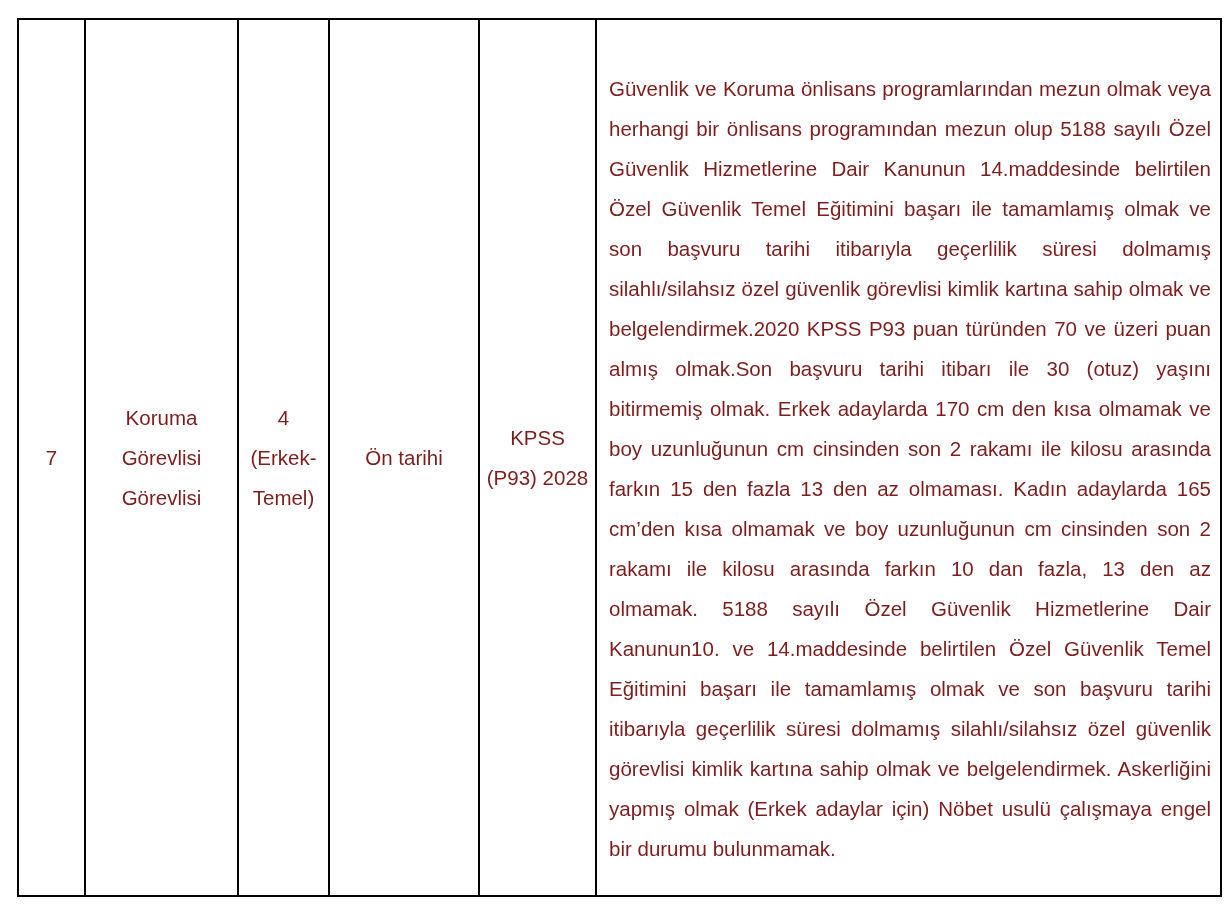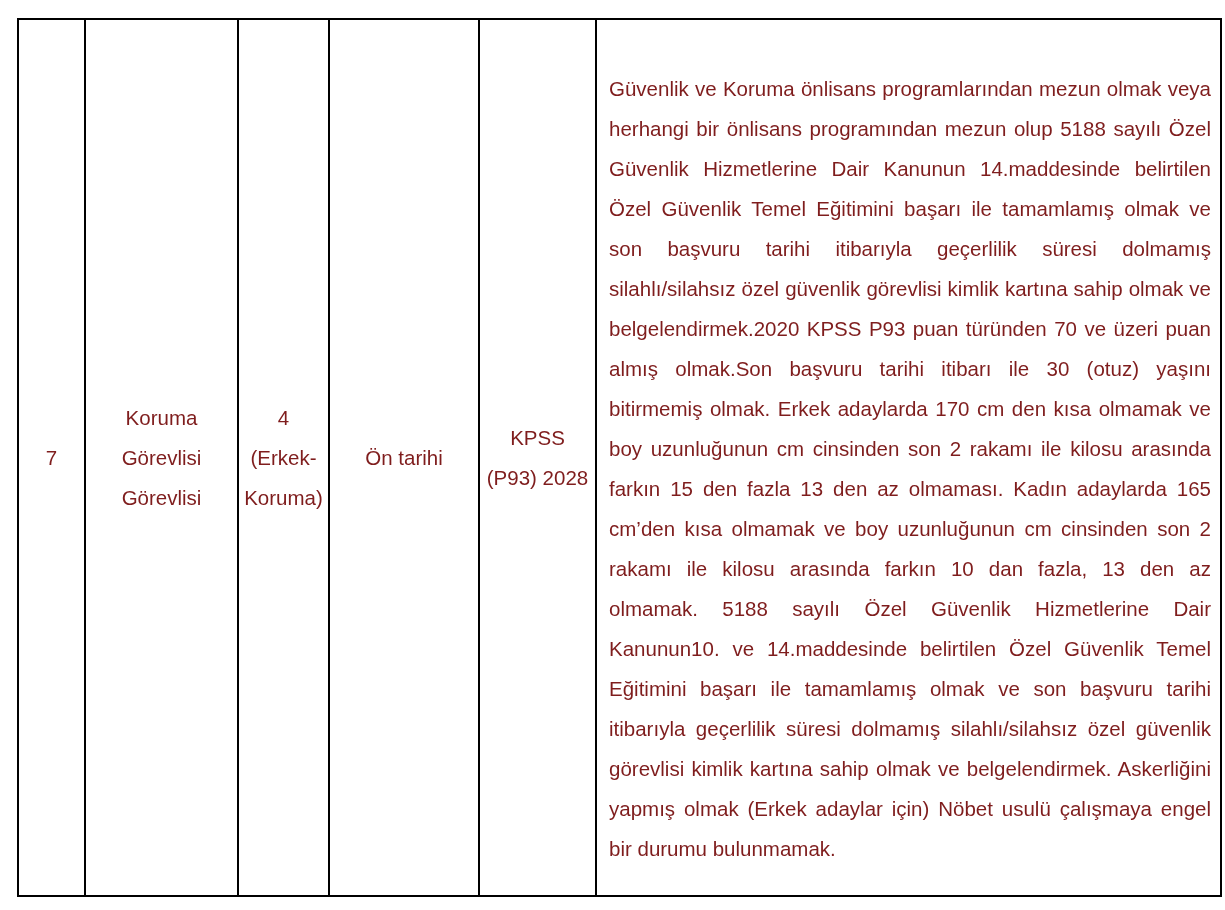--- a/index.html
+++ b/index.html
@@ -100,21 +100,21 @@
 
         <td class="col-title cell-center">
           <span class="line">Koruma</span>
           <span class="line">Görevlisi</span>
           <span class="line">Görevlisi</span>
         </td>
 
         <td class="col-count cell-center">
           <span class="line">4</span>
           <span class="line">(Erkek-</span>
-          <span class="line">Koruma)</span>
+          <span class="line">Temel)</span>
         </td>
 
         <td class="col-edu cell-center">
           <span class="line">Ön tarihi</span>
         </td>
 
         <td class="col-score cell-center">
           <span class="line">KPSS</span>
           <span class="line">(P93) 2028</span>
         </td>

